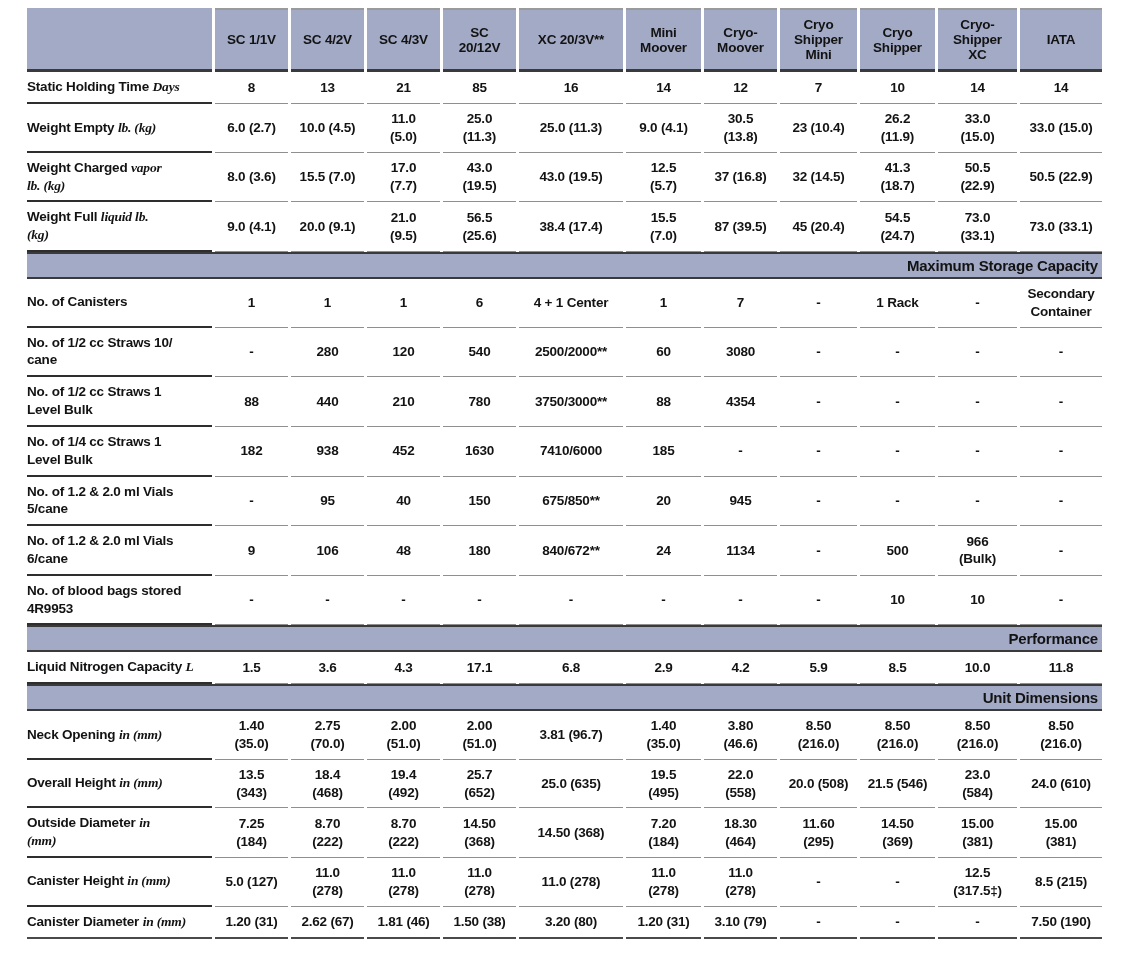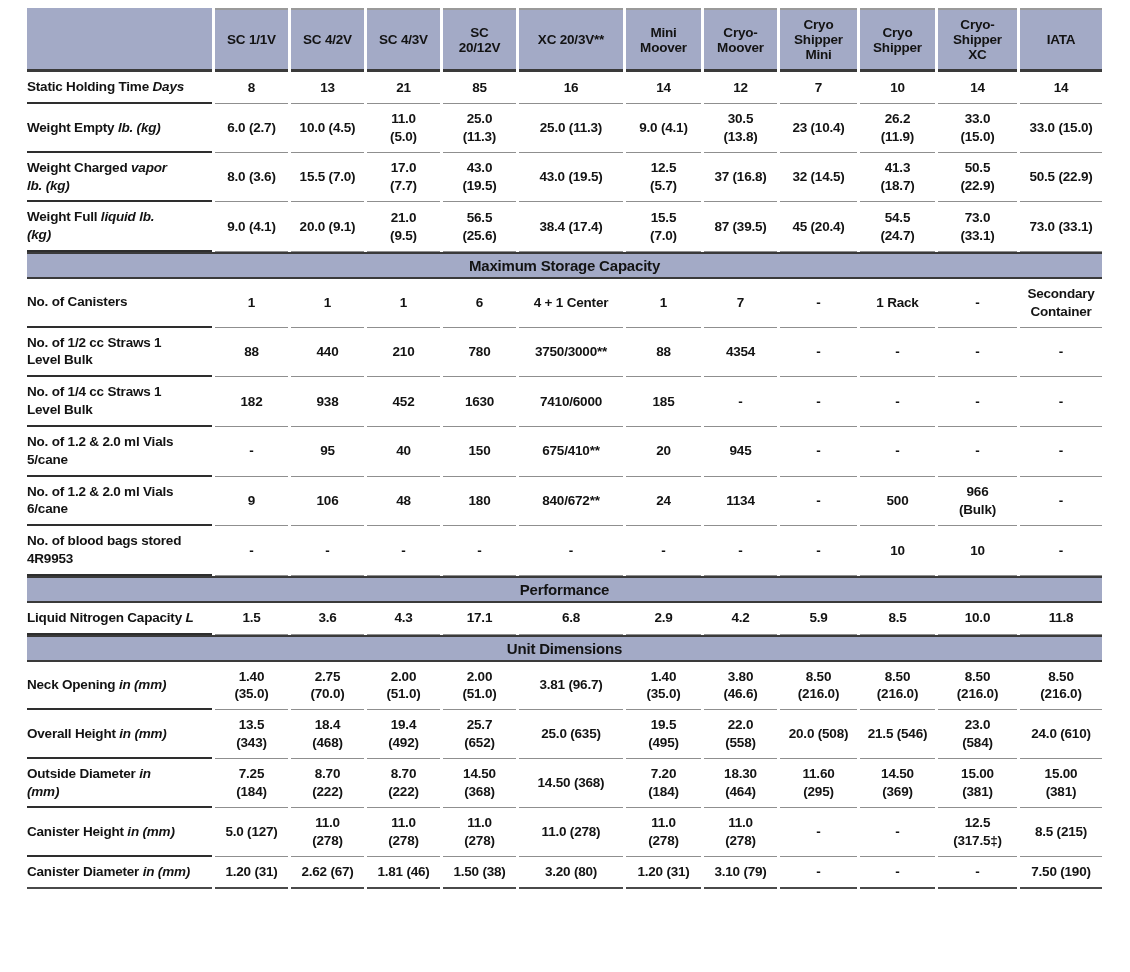--- a/index.html
+++ b/index.html
@@ -54,30 +54,30 @@
     font-size:13.5px;
     line-height:1.32;
     padding:6px 1px;
     border-bottom:1px solid var(--rule-light);
     white-space:pre;
   }
   tbody tr.section td{
     background:var(--band-bg);
     font-weight:700;
     font-size:15px;
-    text-align:center;
+    text-align:right;
     padding:3px 4px;
     border-top:2px solid var(--rule-dark);
     border-bottom:2px solid var(--rule-dark);
   }
   tbody tr:last-child th.rowlabel,
   tbody tr:last-child td.val{
     border-bottom:2px solid #4a4a4a;
   }
-  .it{font-style:italic;}
+  .it{font-style:italic;font-family:Liberation Serif, serif;}
 </style>
 </head>
 <body>
 
 <div class="page">
   <table class="spec-table">
     <colgroup>
       <col style="width:185px">
       <col style="width:73px">
         <col style="width:73px">
@@ -201,20 +201,35 @@
           <td class="val">4 + 1 Center</td>
           <td class="val">1</td>
           <td class="val">7</td>
           <td class="val">-</td>
           <td class="val">1 Rack</td>
           <td class="val">-</td>
           <td class="val">Secondary
 Container</td>
         </tr>
         <tr>
+          <th class="rowlabel" scope="row"><span>No. of 1/2 cc Straws 10/
+cane</span><span class="it"></span></th>
+          <td class="val">-</td>
+          <td class="val">280</td>
+          <td class="val">120</td>
+          <td class="val">540</td>
+          <td class="val">2500/2000**</td>
+          <td class="val">60</td>
+          <td class="val">3080</td>
+          <td class="val">-</td>
+          <td class="val">-</td>
+          <td class="val">-</td>
+          <td class="val">-</td>
+        </tr>
+        <tr>
           <th class="rowlabel" scope="row"><span>No. of 1/2 cc Straws 1
 Level Bulk</span><span class="it"></span></th>
           <td class="val">88</td>
           <td class="val">440</td>
           <td class="val">210</td>
           <td class="val">780</td>
           <td class="val">3750/3000**</td>
           <td class="val">88</td>
           <td class="val">4354</td>
           <td class="val">-</td>
@@ -237,21 +252,21 @@
           <td class="val">-</td>
           <td class="val">-</td>
         </tr>
         <tr>
           <th class="rowlabel" scope="row"><span>No. of 1.2 &amp; 2.0 ml Vials
 5/cane</span><span class="it"></span></th>
           <td class="val">-</td>
           <td class="val">95</td>
           <td class="val">40</td>
           <td class="val">150</td>
-          <td class="val">675/410**</td>
+          <td class="val">675/850**</td>
           <td class="val">20</td>
           <td class="val">945</td>
           <td class="val">-</td>
           <td class="val">-</td>
           <td class="val">-</td>
           <td class="val">-</td>
         </tr>
         <tr>
           <th class="rowlabel" scope="row"><span>No. of 1.2 &amp; 2.0 ml Vials
 6/cane</span><span class="it"></span></th>

